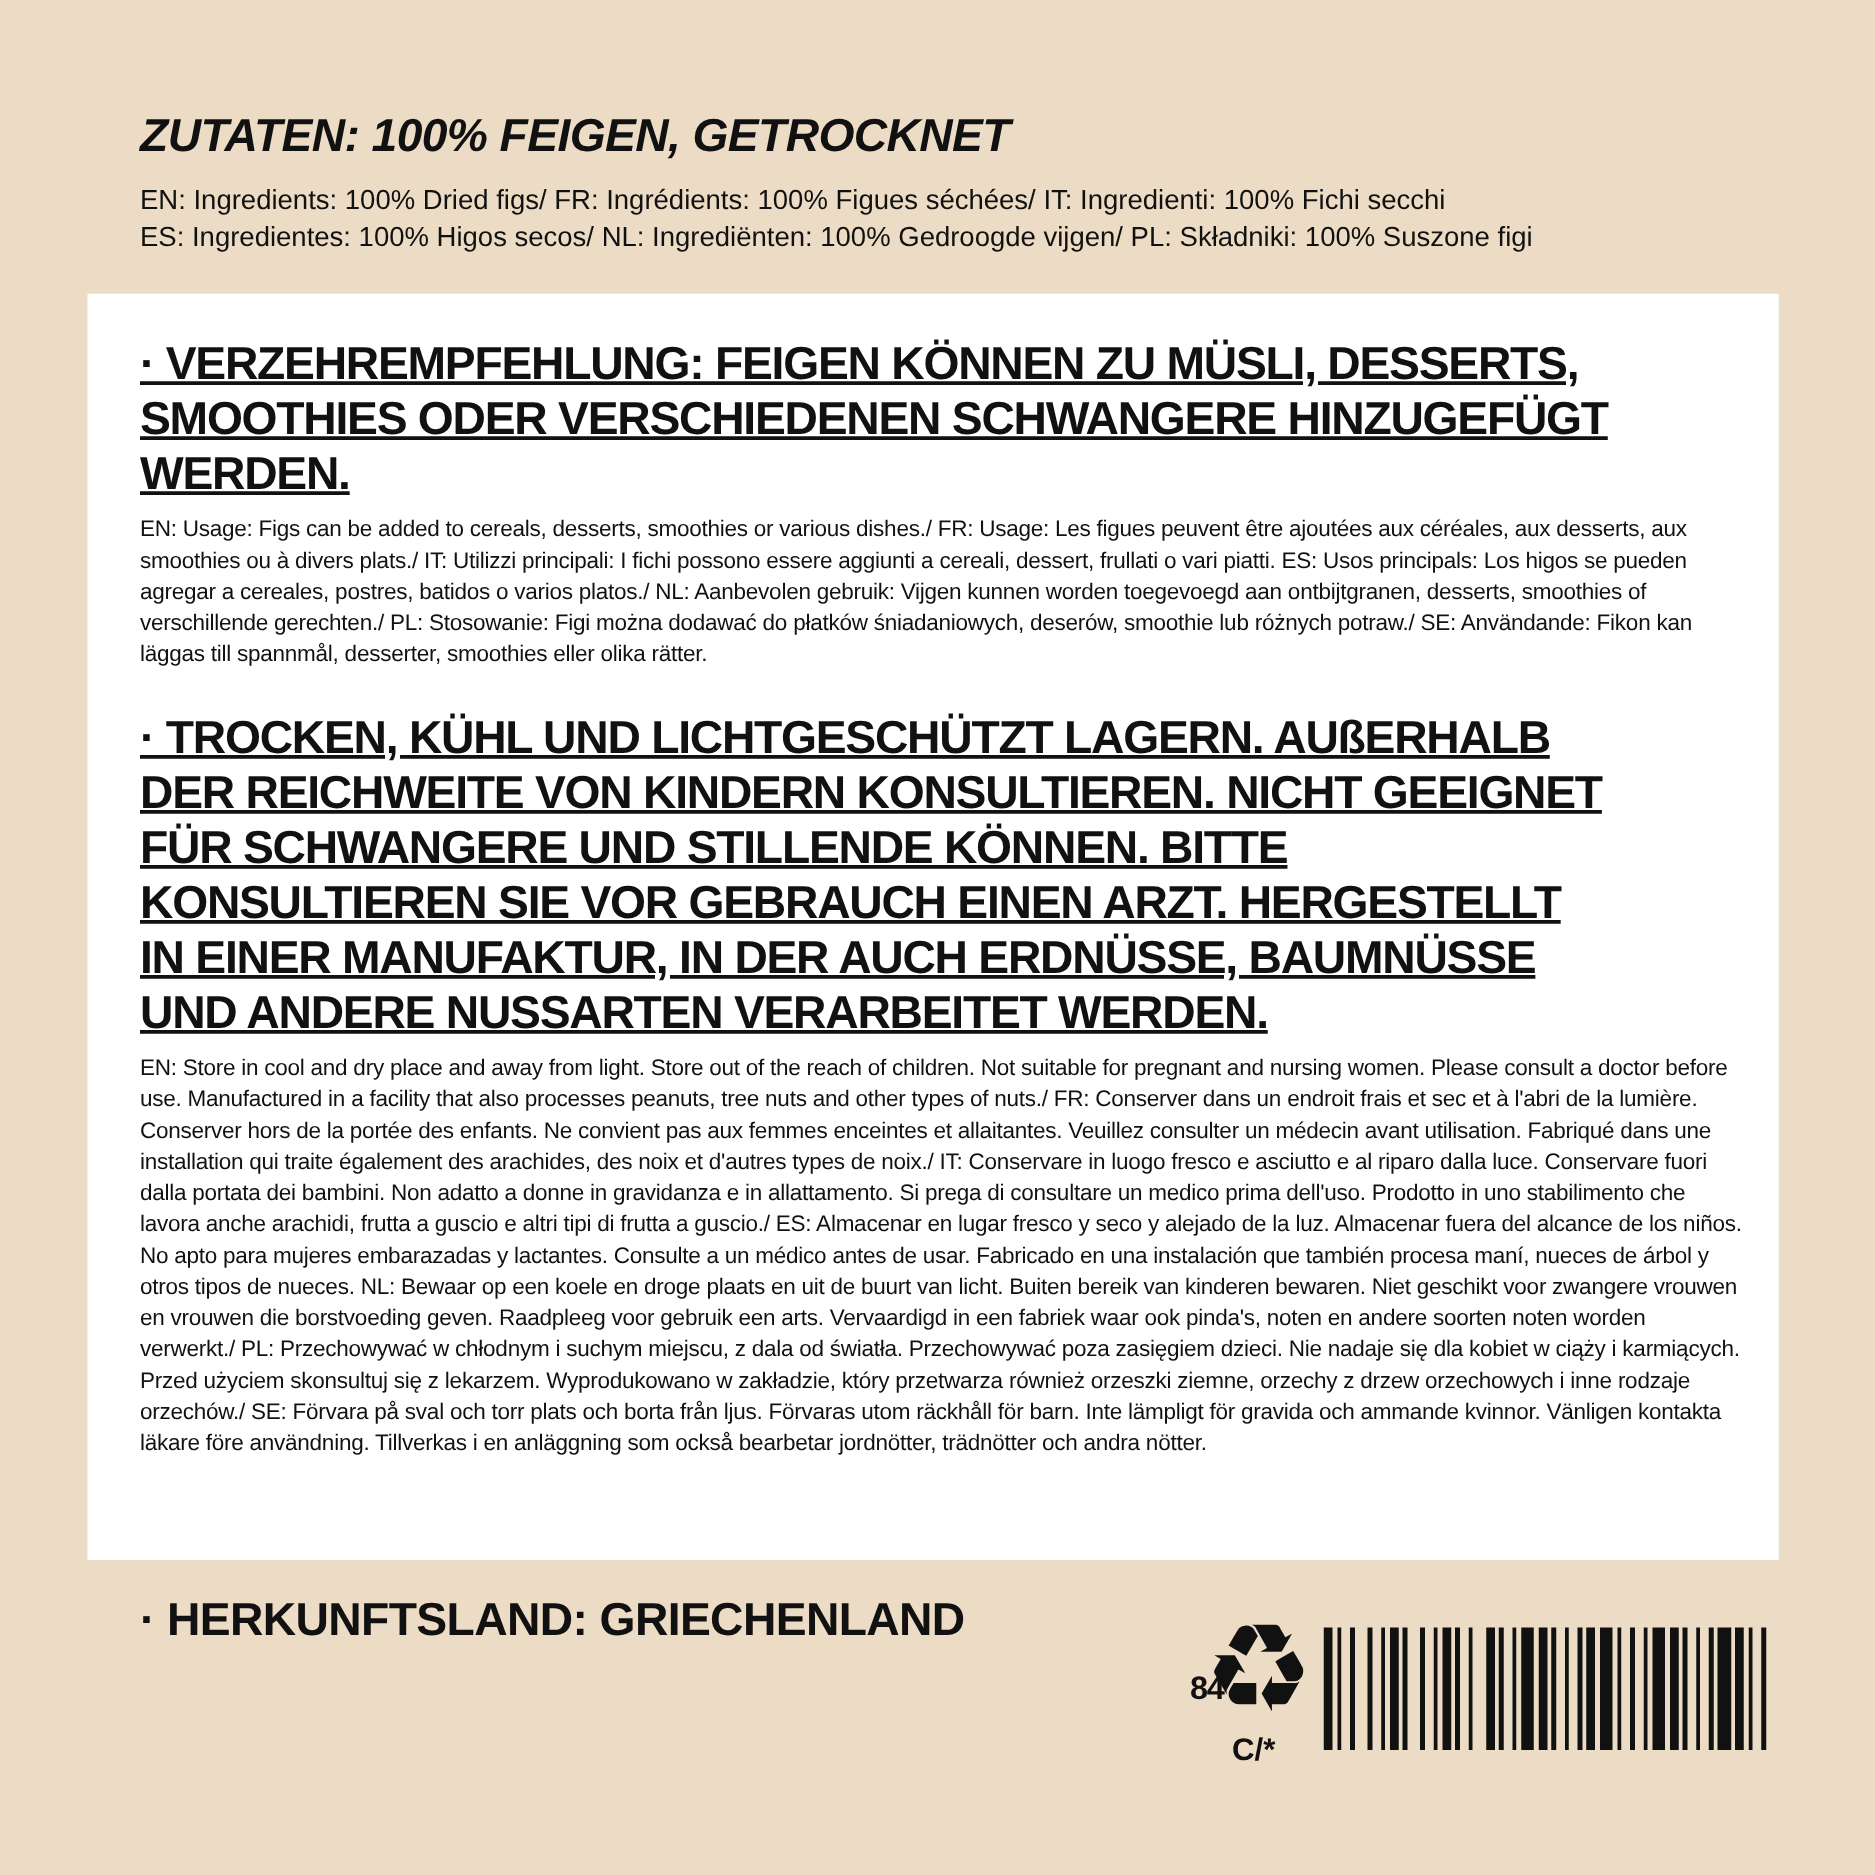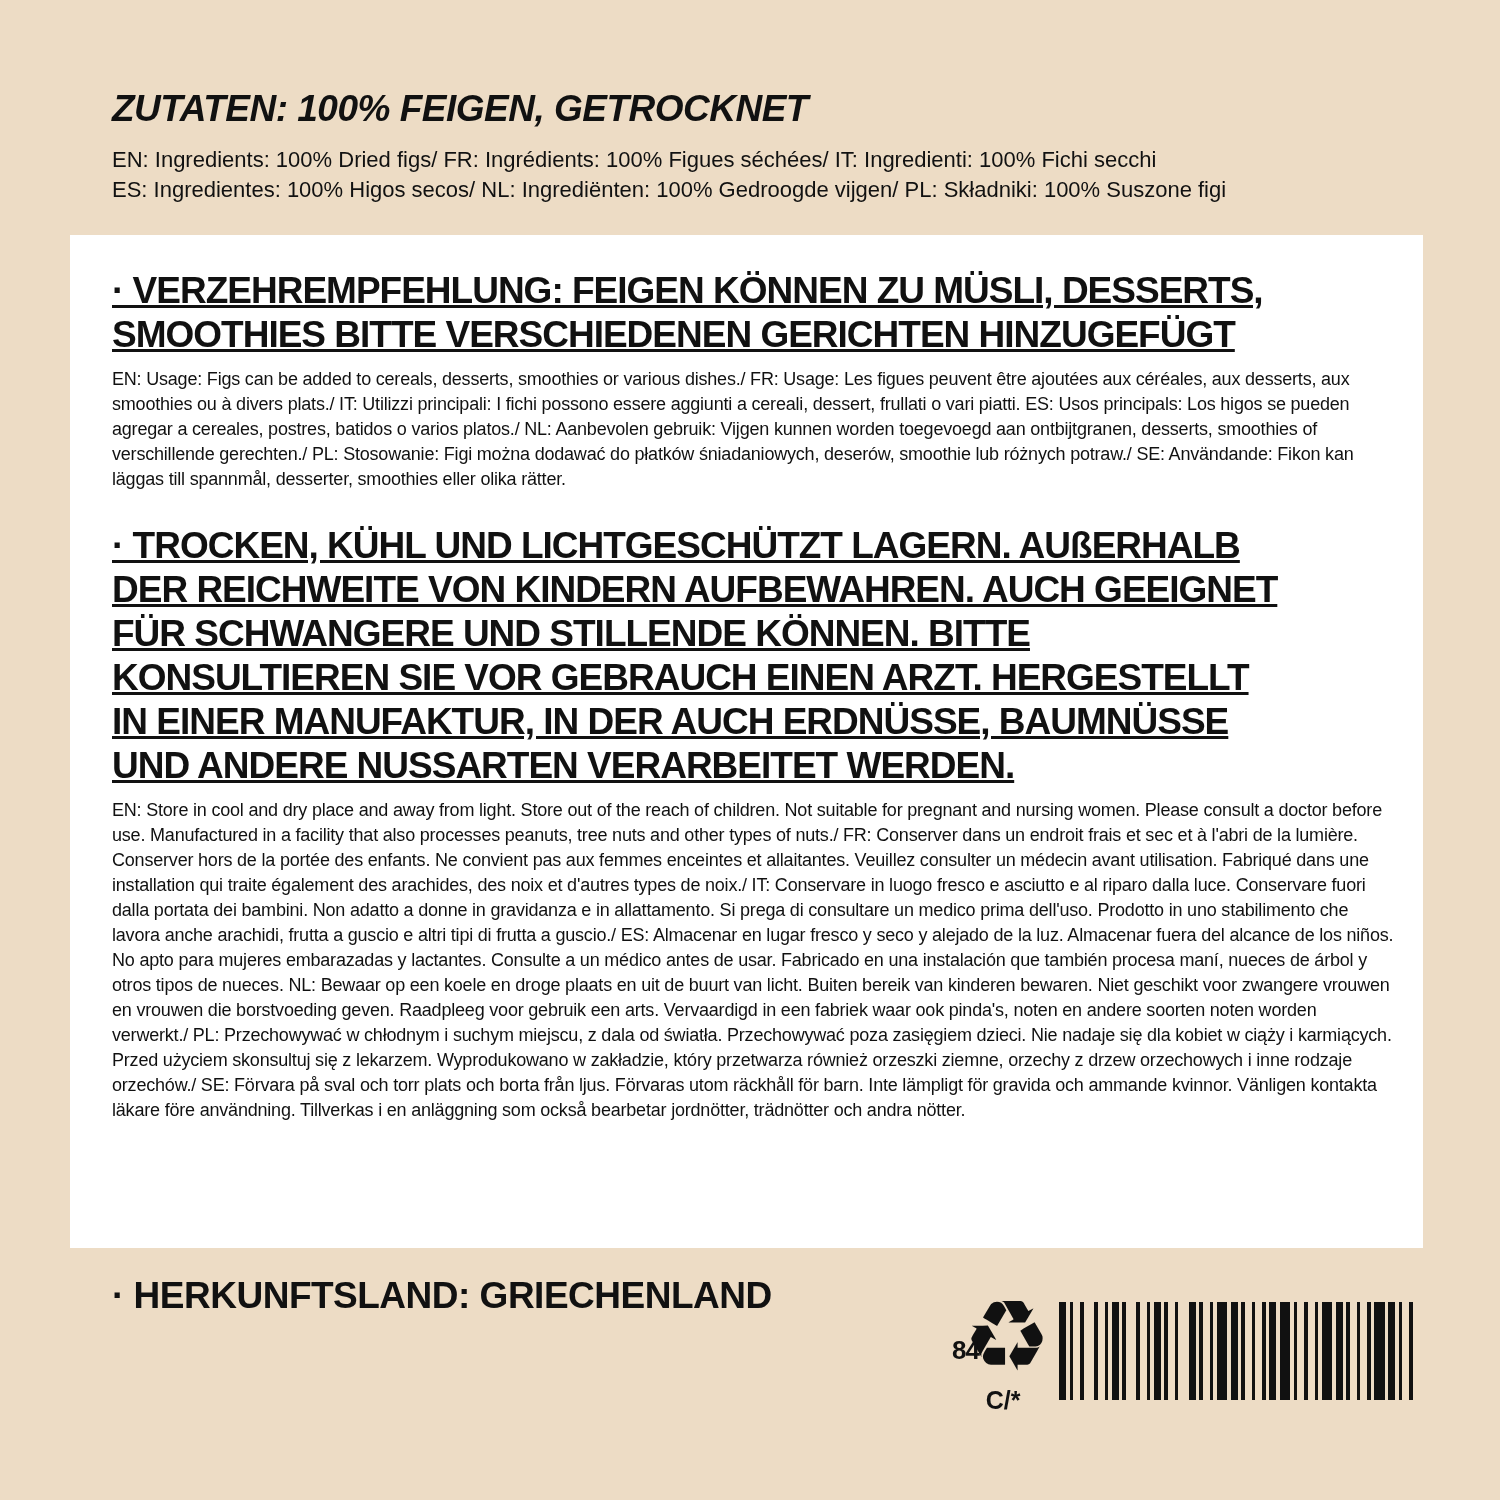--- a/index.html
+++ b/index.html
@@ -87,27 +87,28 @@
   <div class="ingredients-lines">
     <div class="text-line">EN: Ingredients: 100% Dried figs/ FR: Ingrédients: 100% Figues séchées/ IT: Ingredienti: 100% Fichi secchi</div>
     <div class="text-line">ES: Ingredientes: 100% Higos secos/ NL: Ingrediënten: 100% Gedroogde vijgen/ PL: Składniki: 100% Suszone figi</div>
   </div>
 </section>
 
 <section class="panel">
 
   <h2 class="panel-heading usage-heading">
     <div class="text-line">· VERZEHREMPFEHLUNG: FEIGEN KÖNNEN ZU MÜSLI, DESSERTS,</div>
-    <div class="text-line">SMOOTHIES BITTE VERSCHIEDENEN GERICHTEN HINZUGEFÜGT</div>
+    <div class="text-line">SMOOTHIES ODER VERSCHIEDENEN SCHWANGERE HINZUGEFÜGT</div>
+    <div class="text-line">WERDEN.</div>
   </h2>
   <p class="panel-body">EN: Usage: Figs can be added to cereals, desserts, smoothies or various dishes./ FR: Usage: Les figues peuvent être ajoutées aux céréales, aux desserts, aux smoothies ou à divers plats./ IT: Utilizzi principali: I fichi possono essere aggiunti a cereali, dessert, frullati o vari piatti. ES: Usos principals: Los higos se pueden agregar a cereales, postres, batidos o varios platos./ NL: Aanbevolen gebruik: Vijgen kunnen worden toegevoegd aan ontbijtgranen, desserts, smoothies of verschillende gerechten./ PL: Stosowanie: Figi można dodawać do płatków śniadaniowych, deserów, smoothie lub różnych potraw./ SE: Användande: Fikon kan läggas till spannmål, desserter, smoothies eller olika rätter.</p>
 
   <h2 class="panel-heading storage-heading">
     <div class="text-line">· TROCKEN, KÜHL UND LICHTGESCHÜTZT LAGERN. AUßERHALB</div>
-    <div class="text-line">DER REICHWEITE VON KINDERN AUFBEWAHREN. AUCH GEEIGNET</div>
+    <div class="text-line">DER REICHWEITE VON KINDERN KONSULTIEREN. NICHT GEEIGNET</div>
     <div class="text-line">FÜR SCHWANGERE UND STILLENDE KÖNNEN. BITTE</div>
     <div class="text-line">KONSULTIEREN SIE VOR GEBRAUCH EINEN ARZT. HERGESTELLT</div>
     <div class="text-line">IN EINER MANUFAKTUR, IN DER AUCH ERDNÜSSE, BAUMNÜSSE</div>
     <div class="text-line">UND ANDERE NUSSARTEN VERARBEITET WERDEN.</div>
   </h2>
   <p class="panel-body">EN: Store in cool and dry place and away from light. Store out of the reach of children. Not suitable for pregnant and nursing women. Please consult a doctor before use. Manufactured in a facility that also processes peanuts, tree nuts and other types of nuts./ FR: Conserver dans un endroit frais et sec et à l'abri de la lumière. Conserver hors de la portée des enfants. Ne convient pas aux femmes enceintes et allaitantes. Veuillez consulter un médecin avant utilisation. Fabriqué dans une installation qui traite également des arachides, des noix et d'autres types de noix./ IT: Conservare in luogo fresco e asciutto e al riparo dalla luce. Conservare fuori dalla portata dei bambini. Non adatto a donne in gravidanza e in allattamento. Si prega di consultare un medico prima dell'uso. Prodotto in uno stabilimento che lavora anche arachidi, frutta a guscio e altri tipi di frutta a guscio./ ES: Almacenar en lugar fresco y seco y alejado de la luz. Almacenar fuera del alcance de los niños. No apto para mujeres embarazadas y lactantes. Consulte a un médico antes de usar. Fabricado en una instalación que también procesa maní, nueces de árbol y otros tipos de nueces. NL: Bewaar op een koele en droge plaats en uit de buurt van licht. Buiten bereik van kinderen bewaren. Niet geschikt voor zwangere vrouwen en vrouwen die borstvoeding geven. Raadpleeg voor gebruik een arts. Vervaardigd in een fabriek waar ook pinda's, noten en andere soorten noten worden verwerkt./ PL: Przechowywać w chłodnym i suchym miejscu, z dala od światła. Przechowywać poza zasięgiem dzieci. Nie nadaje się dla kobiet w ciąży i karmiących. Przed użyciem skonsultuj się z lekarzem. Wyprodukowano w zakładzie, który przetwarza również orzeszki ziemne, orzechy z drzew orzechowych i inne rodzaje orzechów./ SE: Förvara på sval och torr plats och borta från ljus. Förvaras utom räckhåll för barn. Inte lämpligt för gravida och ammande kvinnor. Vänligen kontakta läkare före användning. Tillverkas i en anläggning som också bearbetar jordnötter, trädnötter och andra nötter.</p>
 
 </section>
 
 <section class="origin">

